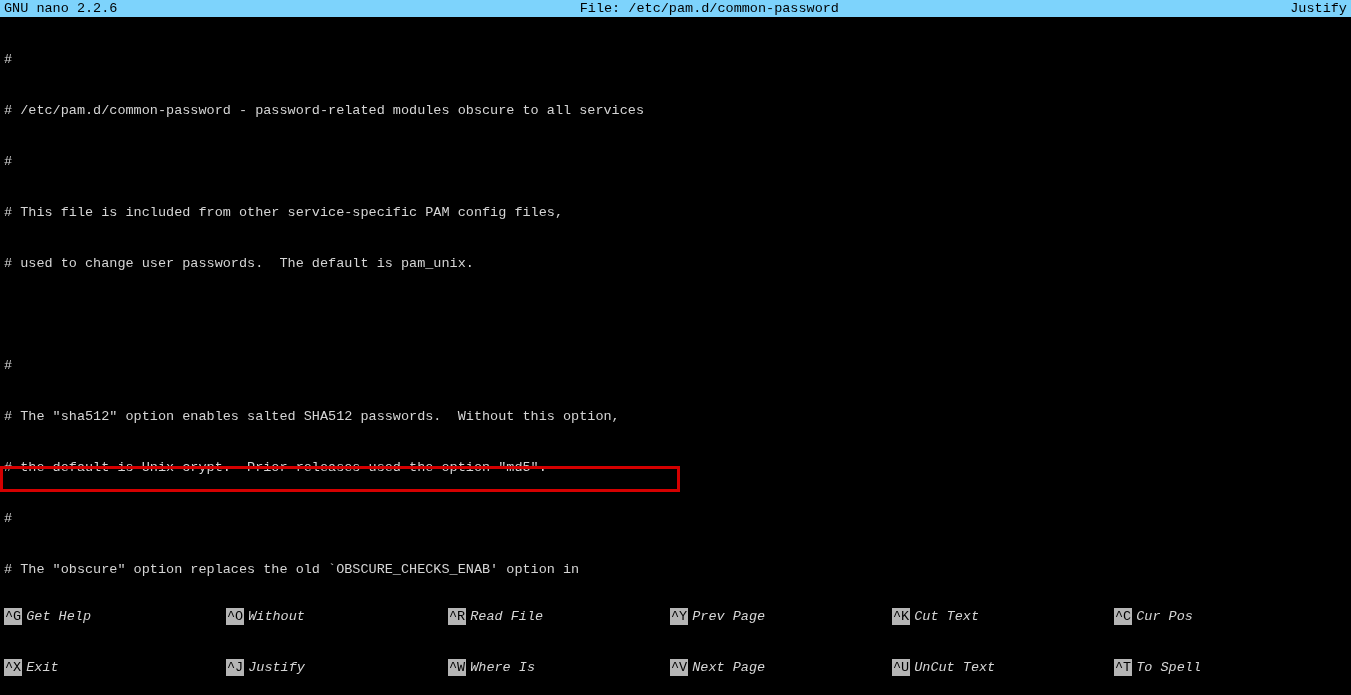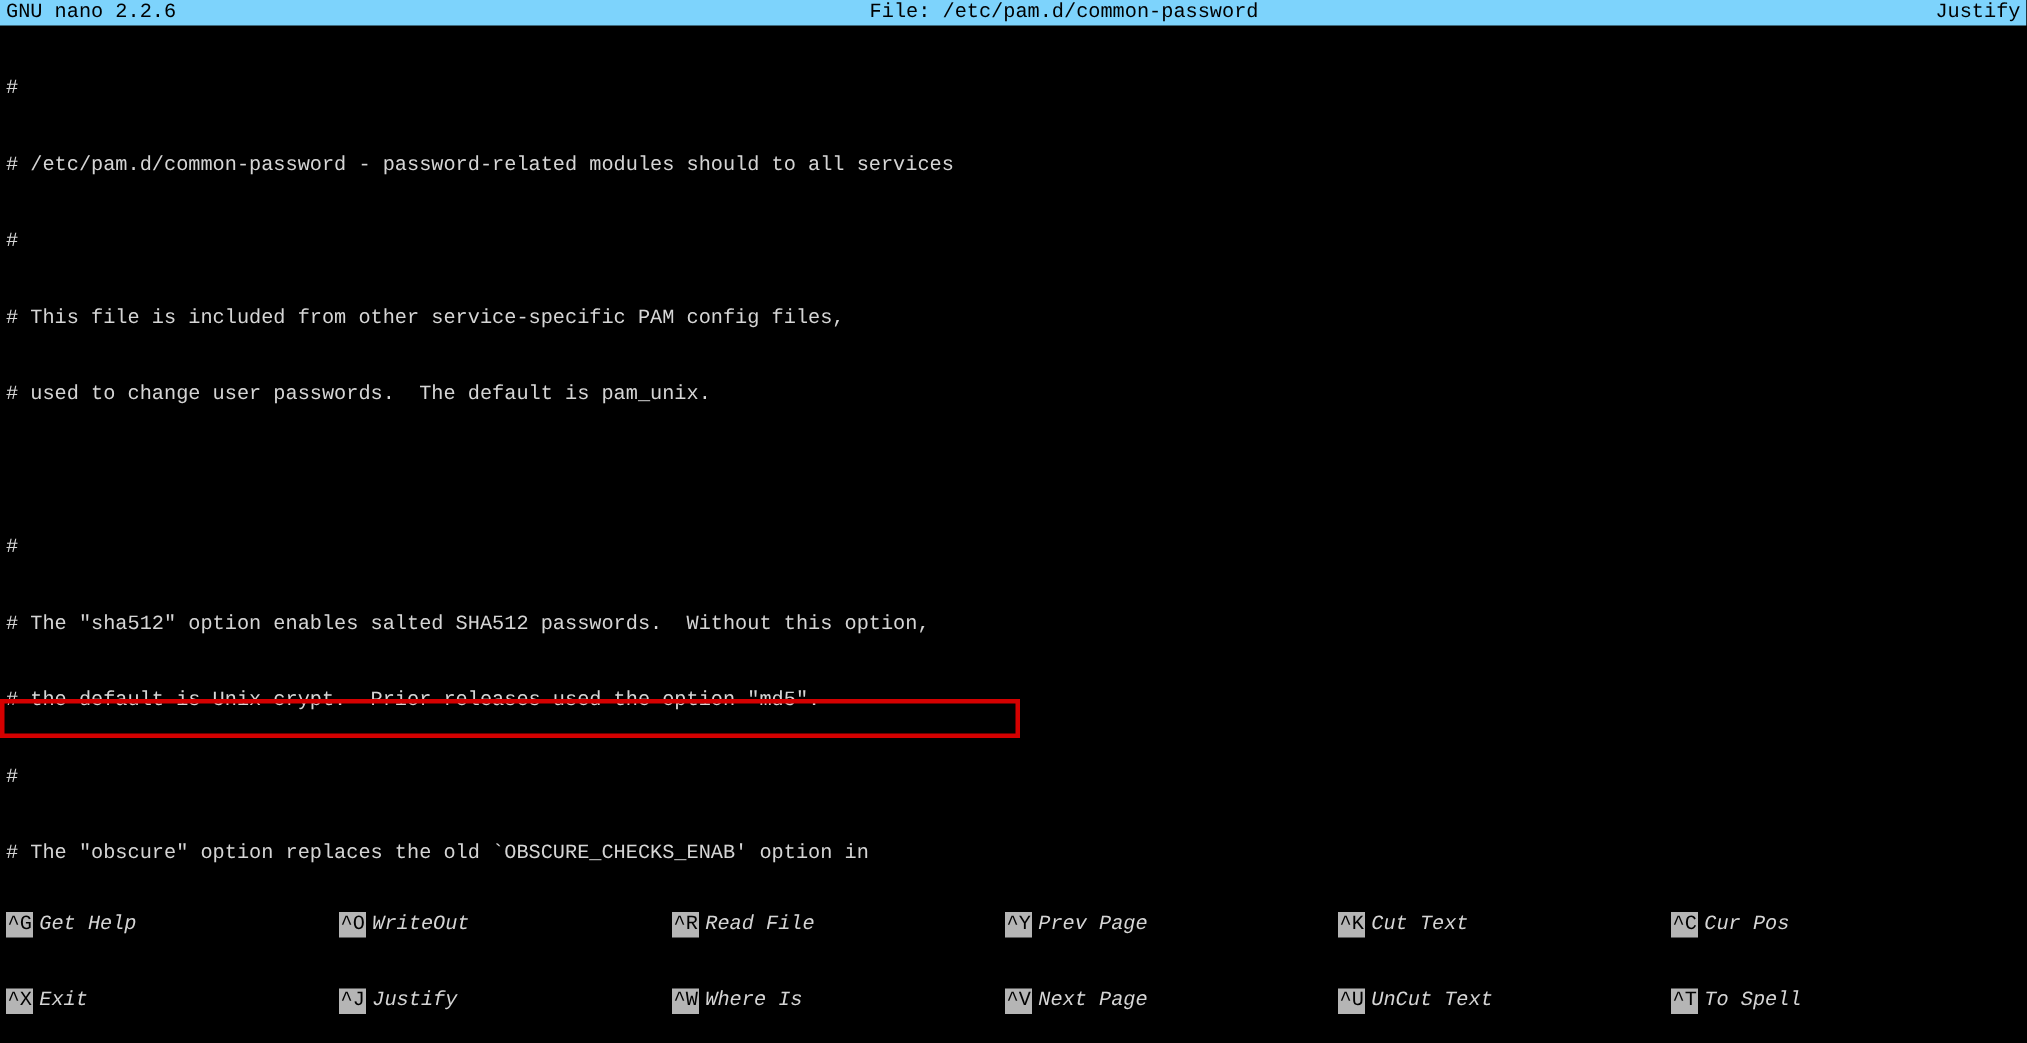--- a/index.html
+++ b/index.html
@@ -69,21 +69,21 @@
 <body>
 
 <div class="header">
   <span class="header-left">  GNU nano 2.2.6</span>
   <span class="header-center">File: /etc/pam.d/common-password</span>
   <span class="header-right">Justify  </span>
 </div>
 
 <div class="editor">
   <div class="editor-line">#</div>
-  <div class="editor-line"># /etc/pam.d/common-password - password-related modules should to all services</div>
+  <div class="editor-line"># /etc/pam.d/common-password - password-related modules obscure to all services</div>
   <div class="editor-line">#</div>
   <div class="editor-line"># This file is included from other service-specific PAM config files,</div>
   <div class="editor-line"># used to change user passwords.  The default is pam_unix.</div>
   <div class="editor-line"></div>
   <div class="editor-line">#</div>
   <div class="editor-line"># The "sha512" option enables salted SHA512 passwords.  Without this option,</div>
   <div class="editor-line"># the default is Unix crypt.  Prior releases used the option "md5".</div>
   <div class="editor-line">#</div>
   <div class="editor-line"># The "obscure" option replaces the old `OBSCURE_CHECKS_ENAB' option in</div>
   
@@ -108,21 +108,21 @@
   
   
   
 </div>
 
 <div class="redbox" style="top:466px; left:0px; width:680px; height:26px;"></div>
 
 <div class="shortcuts">
   <div class="shortcut-row">
     <div class="shortcut-cell"><span class="key">^G</span><span class="label">Get Help</span></div>
-    <div class="shortcut-cell"><span class="key">^O</span><span class="label">WriteOut</span></div>
+    <div class="shortcut-cell"><span class="key">^O</span><span class="label">Without</span></div>
     <div class="shortcut-cell"><span class="key">^R</span><span class="label">Read File</span></div>
     <div class="shortcut-cell"><span class="key">^Y</span><span class="label">Prev Page</span></div>
     <div class="shortcut-cell"><span class="key">^K</span><span class="label">Cut Text</span></div>
     <div class="shortcut-cell"><span class="key">^C</span><span class="label">Cur Pos</span></div>
   </div>
   <div class="shortcut-row">
     <div class="shortcut-cell"><span class="key">^X</span><span class="label">Exit</span></div>
     <div class="shortcut-cell"><span class="key">^J</span><span class="label">Justify</span></div>
     <div class="shortcut-cell"><span class="key">^W</span><span class="label">Where Is</span></div>
     <div class="shortcut-cell"><span class="key">^V</span><span class="label">Next Page</span></div>

